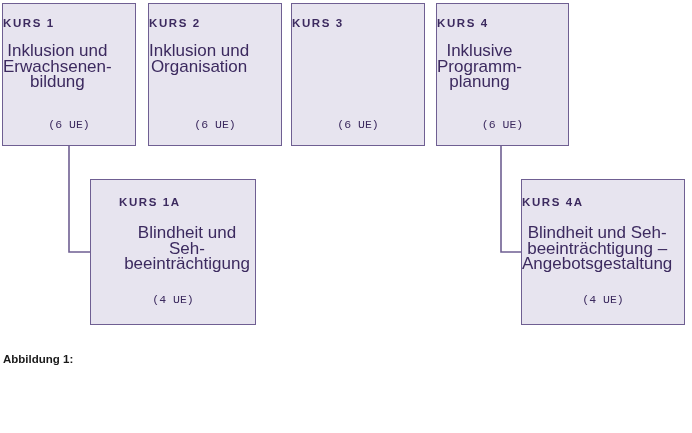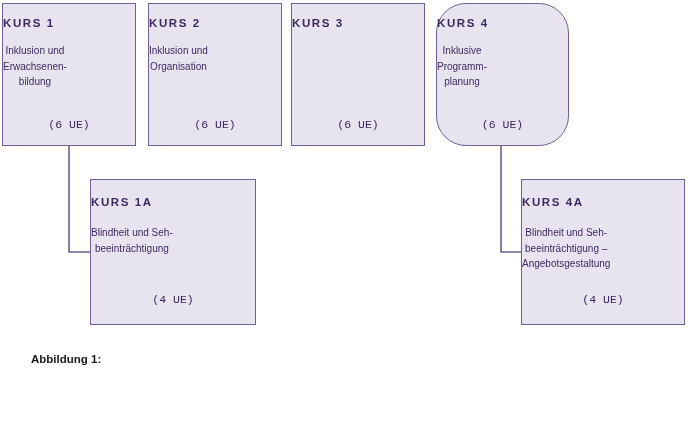--- a/index.html
+++ b/index.html
@@ -46,21 +46,21 @@
 
   .course-title {
     font-weight: bold;
     font-size: 11.5px;
     letter-spacing: 1.6px;
     color: #3c2a5f;
     white-space: nowrap;
   }
 
   .course-desc {
-    font-size: 10px;
+    font-size: 17px;
     line-height: 15.5px;
     color: #3c2a5f;
     white-space: pre-line;
   }
 
   .course-ue {
     font-size: 11.5px;
     color: #3c2a5f;
     white-space: nowrap;
     font-family: Liberation Mono, monospace;
@@ -71,48 +71,47 @@
     top: 3px;
     height: 143px;
     padding-top: 13px;
   }
   .row-top .course-desc { margin-top: 14px; }
   .row-top .course-ue  { position: absolute; bottom: 14px; left: 0; right: 0; }
 
   .box-k1 { left: 2px;   width: 134px; }
   .box-k2 { left: 148px; width: 134px; }
   .box-k3 { left: 291px; width: 134px; }
-  .box-k4 { left: 436px; width: 133px; border-radius: 30px; }
+  .box-k4 { left: 436px; width: 133px; }
 
   
   .row-sub {
     top: 179px;
     height: 146px;
     padding-top: 16px;
   }
   .row-sub .course-desc { margin-top: 17px; }
   .row-sub .course-ue  { position: absolute; bottom: 18px; left: 0; right: 0; }
 
-  .box-k1a { left: 90px;  width: 166px; }
+  .box-k1a { left: 90px;  width: 166px; padding-left: 28px; }
   .box-k4a { left: 521px; width: 164px; }
 
   
   #caption {
     position: absolute;
     left: 3px;
     top: 352px;
     width: 420px;
     color: #1a1a1a;
     font-size: 11.5px;
     line-height: 15.5px;
   }
   #caption .caption-title {
     font-weight: bold;
     display: block;
-    margin-left: 28px;
   }
   #caption .caption-body {
     display: block;
     white-space: pre-line;
   }
 </style>
 </head>
 <body>
 
 <div id="diagram">

